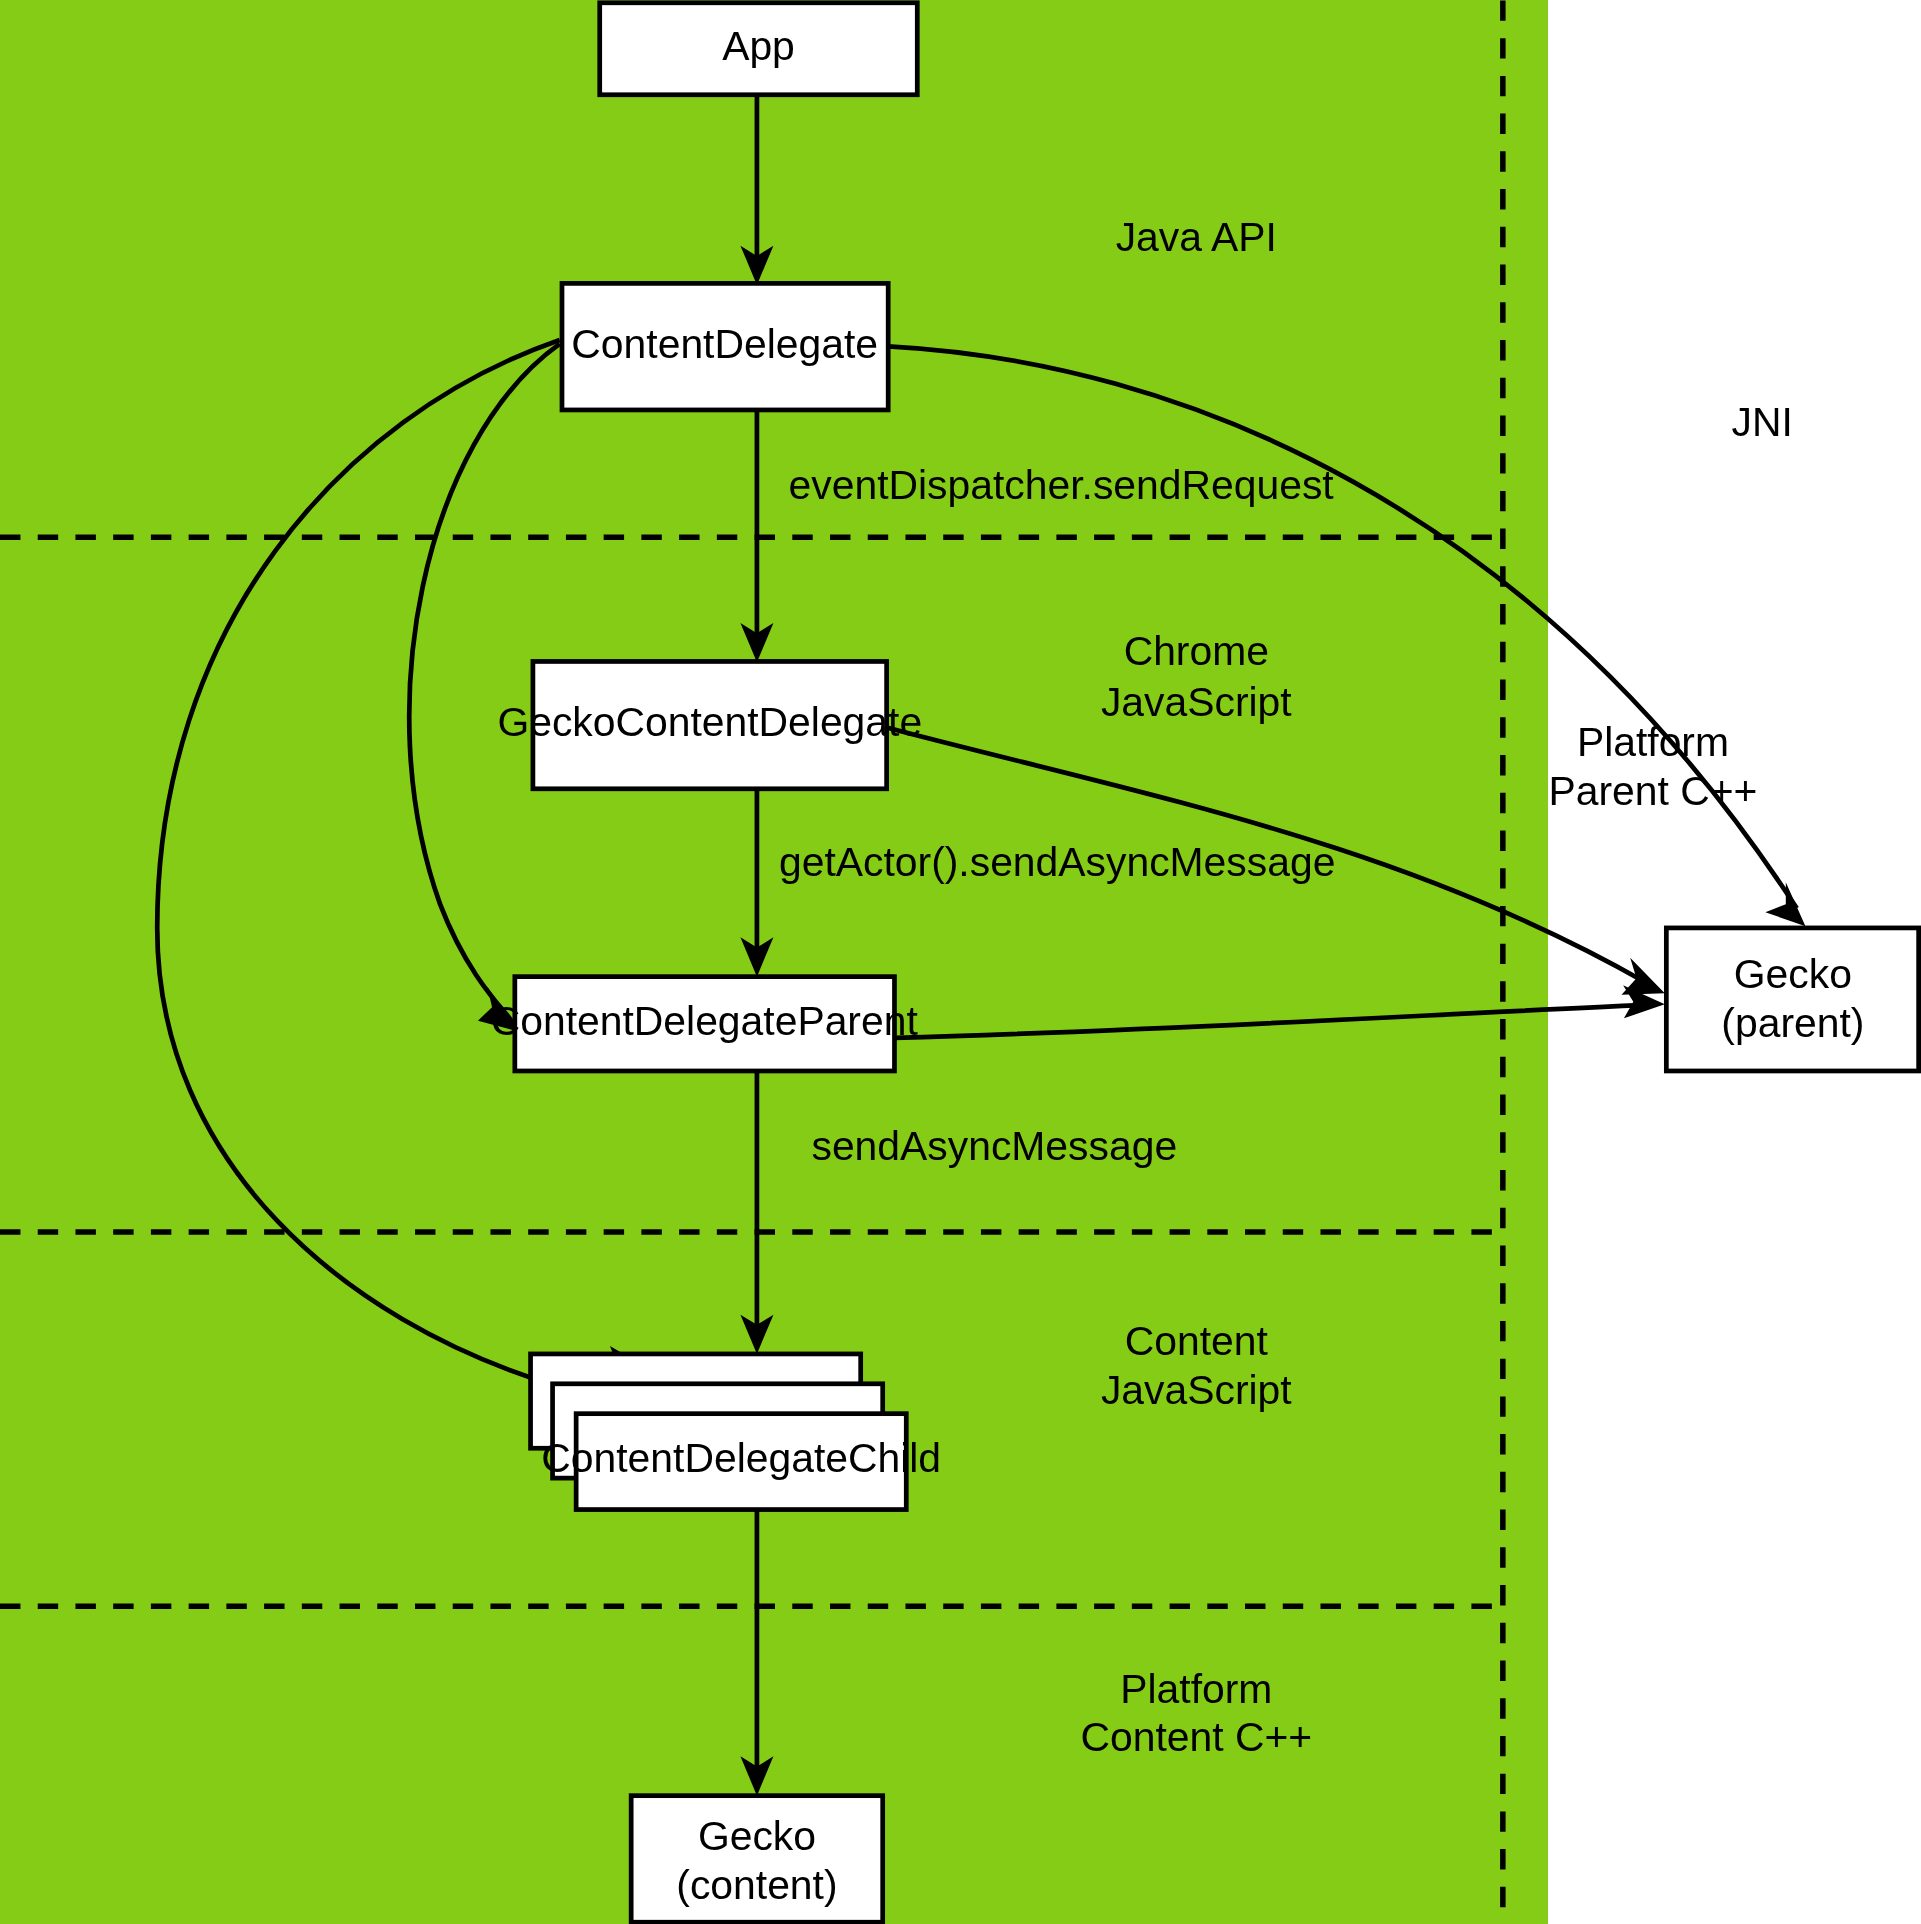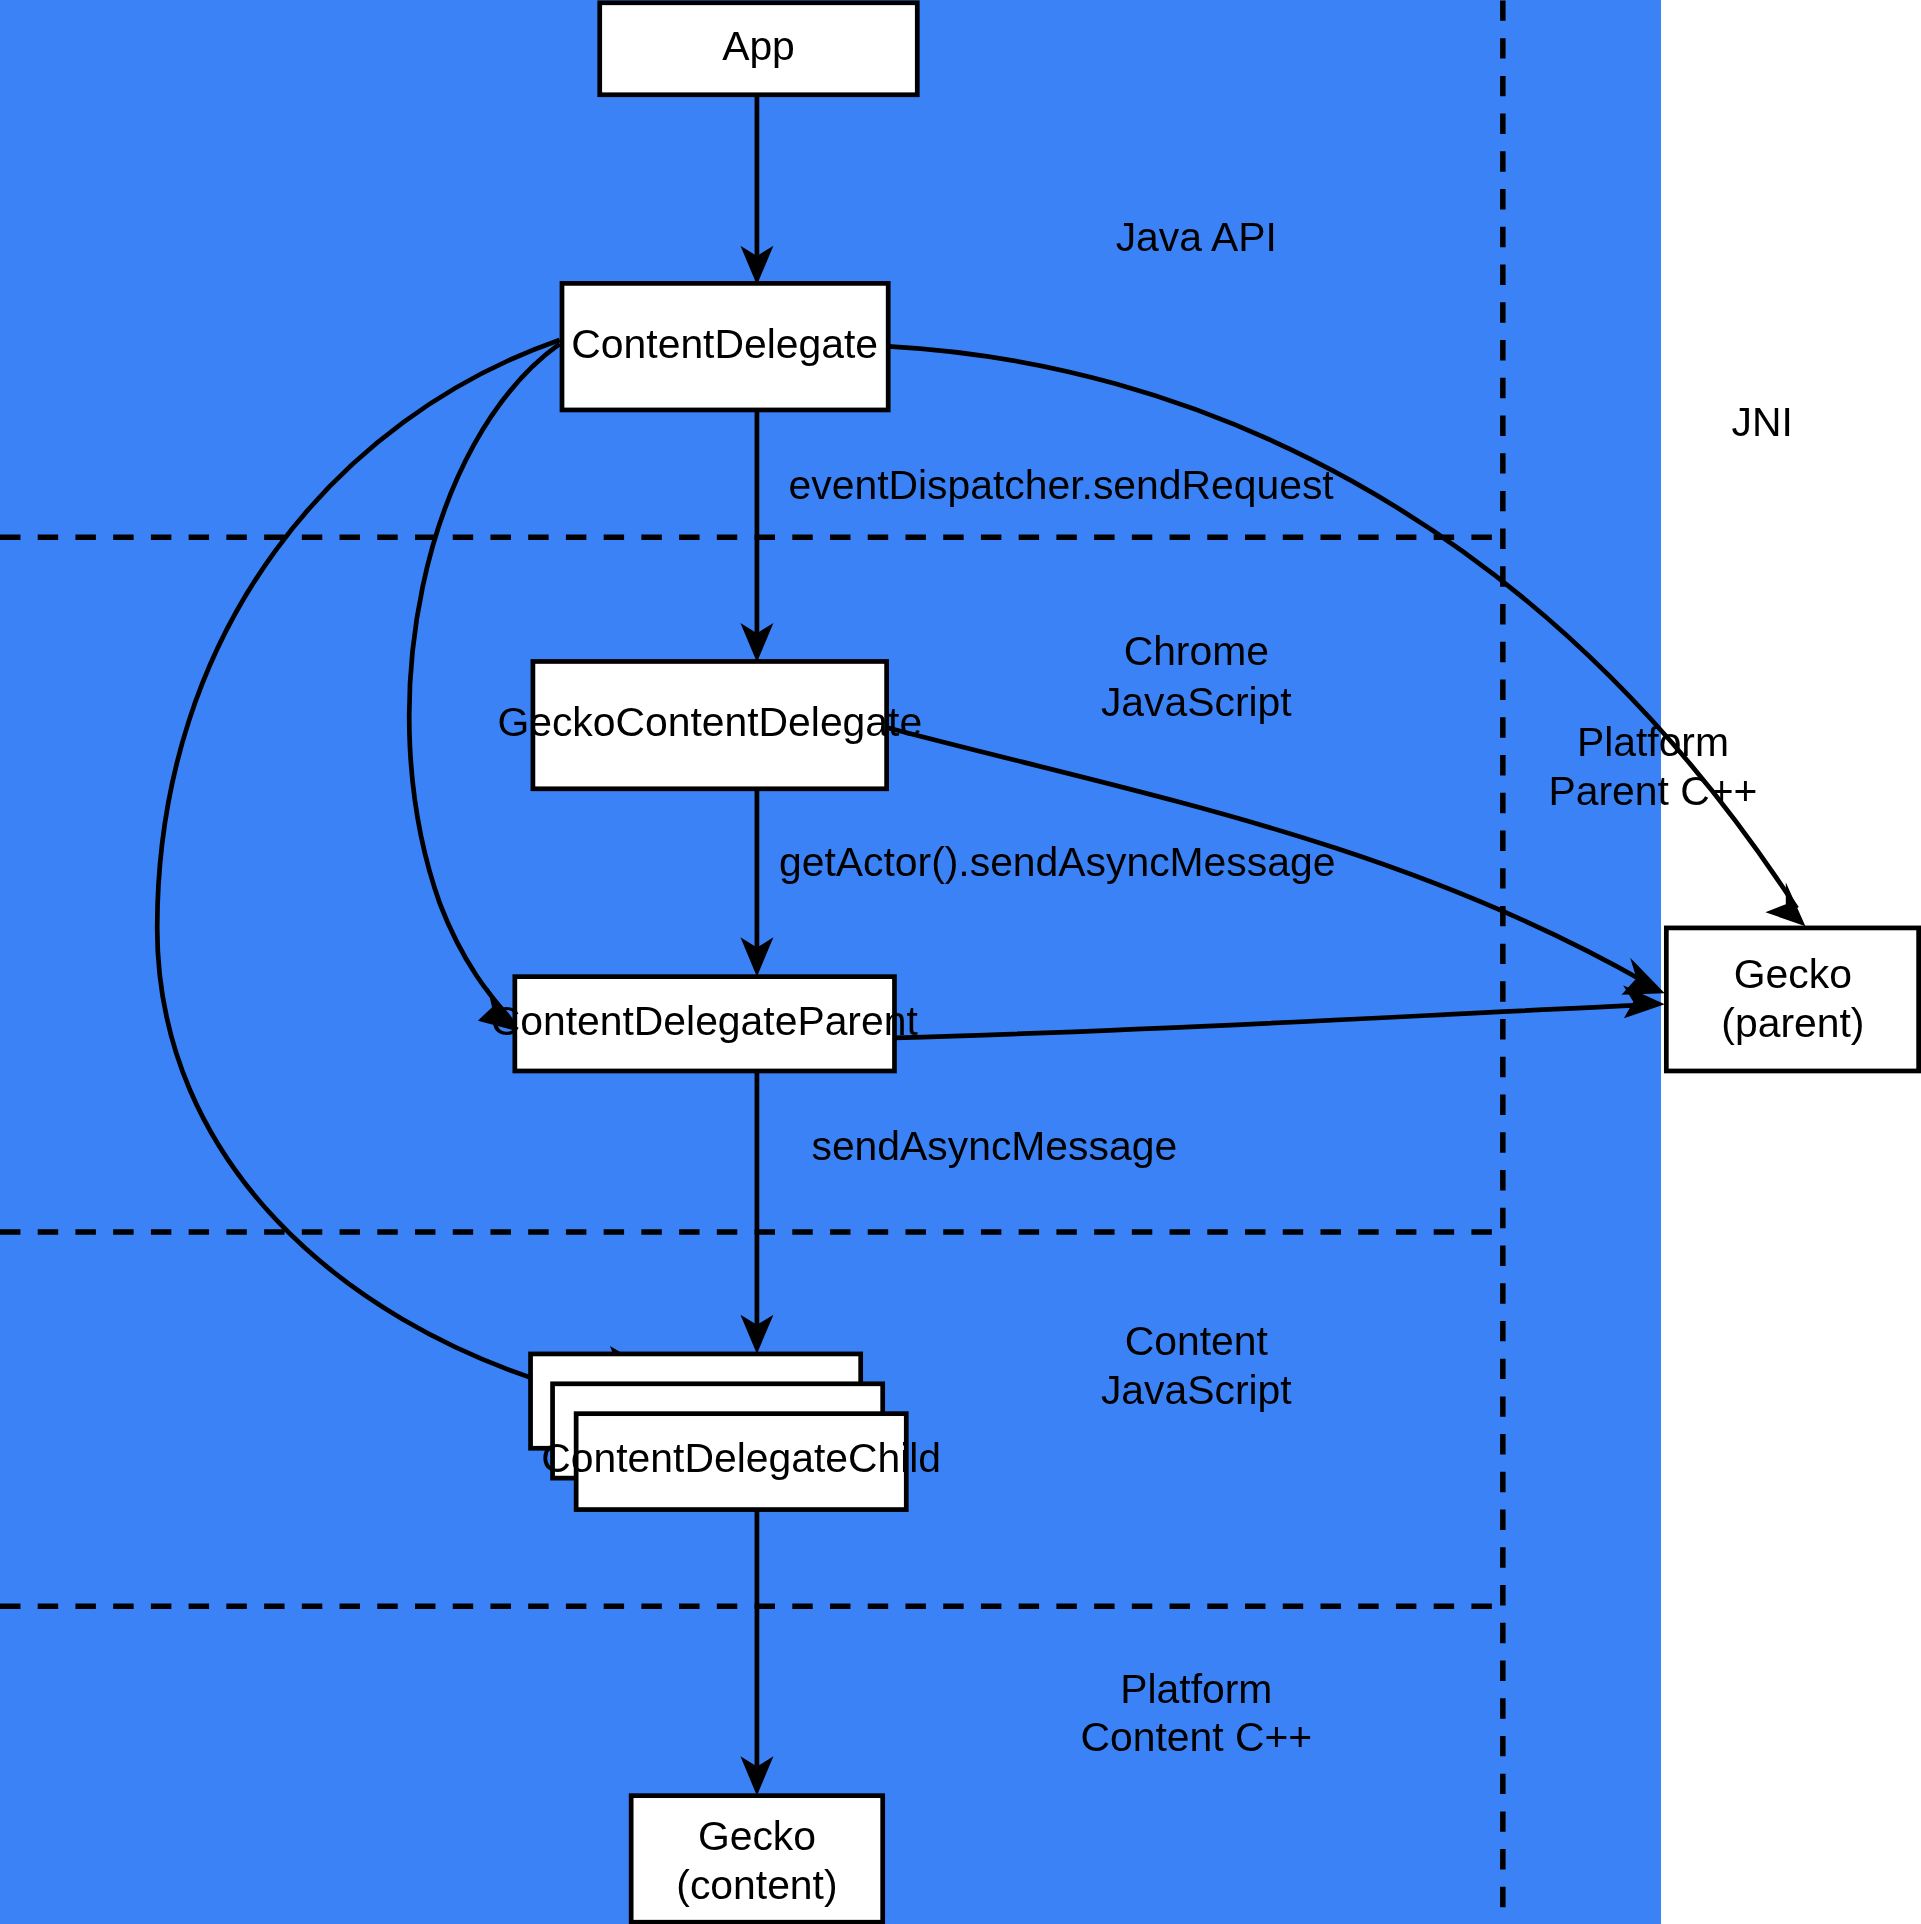--- a/index.html
+++ b/index.html
@@ -8,23 +8,24 @@
     background: #ffffff;
   }
   body {
     width: 1921px;
     height: 1925px;
     font-family: "Liberation Sans", sans-serif;
     overflow: hidden;
   }
   #diagram-root {
     position: relative;
-    width: 1661px;
+    width: 1532px;
     height: 1925px;
-    background: #3b82f6;
+    background: #84cc16;
+    padding-left: 16px;
   }
   svg.diagram-canvas {
     position: absolute;
     top: 0;
     left: 0;
     width: 1921px;
     height: 1925px;
     display: block;
   }
   .node-rect {

